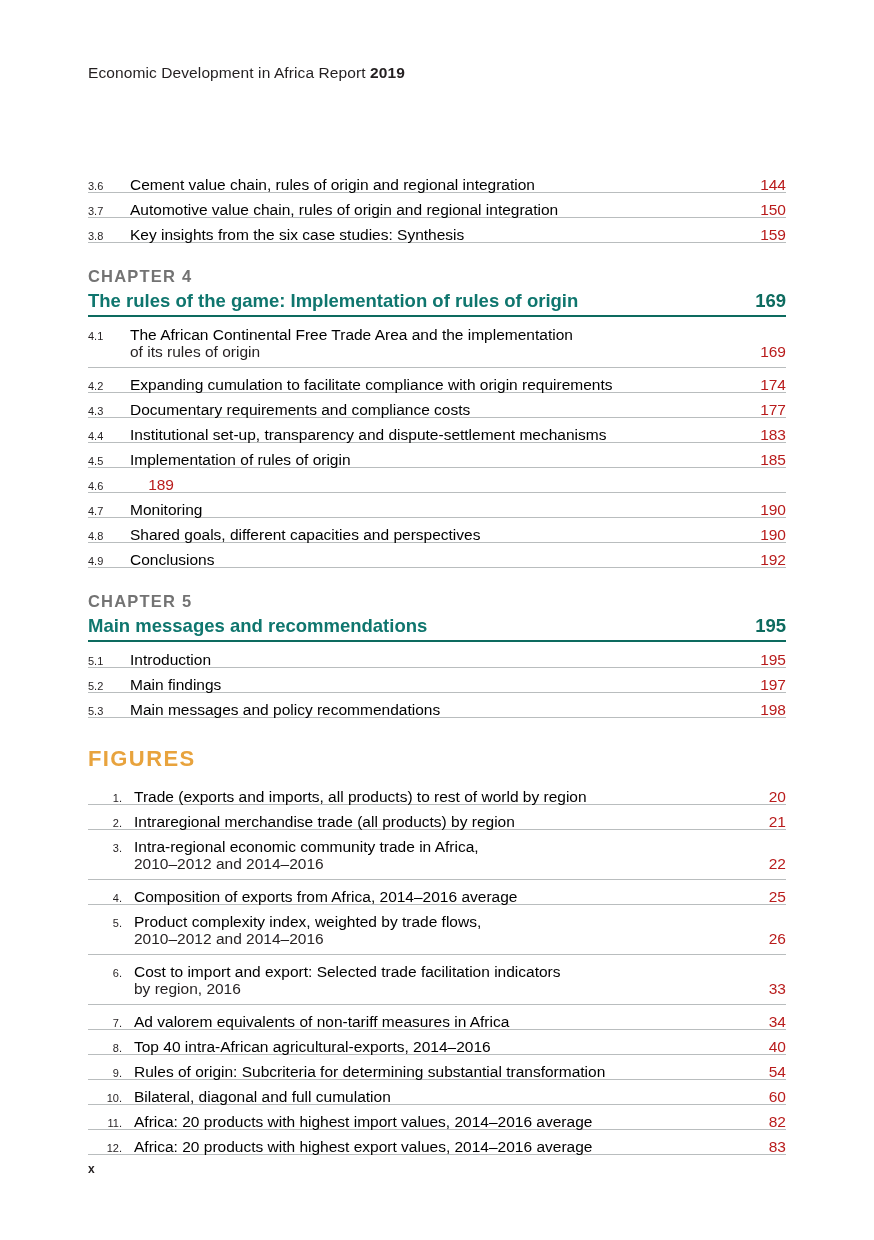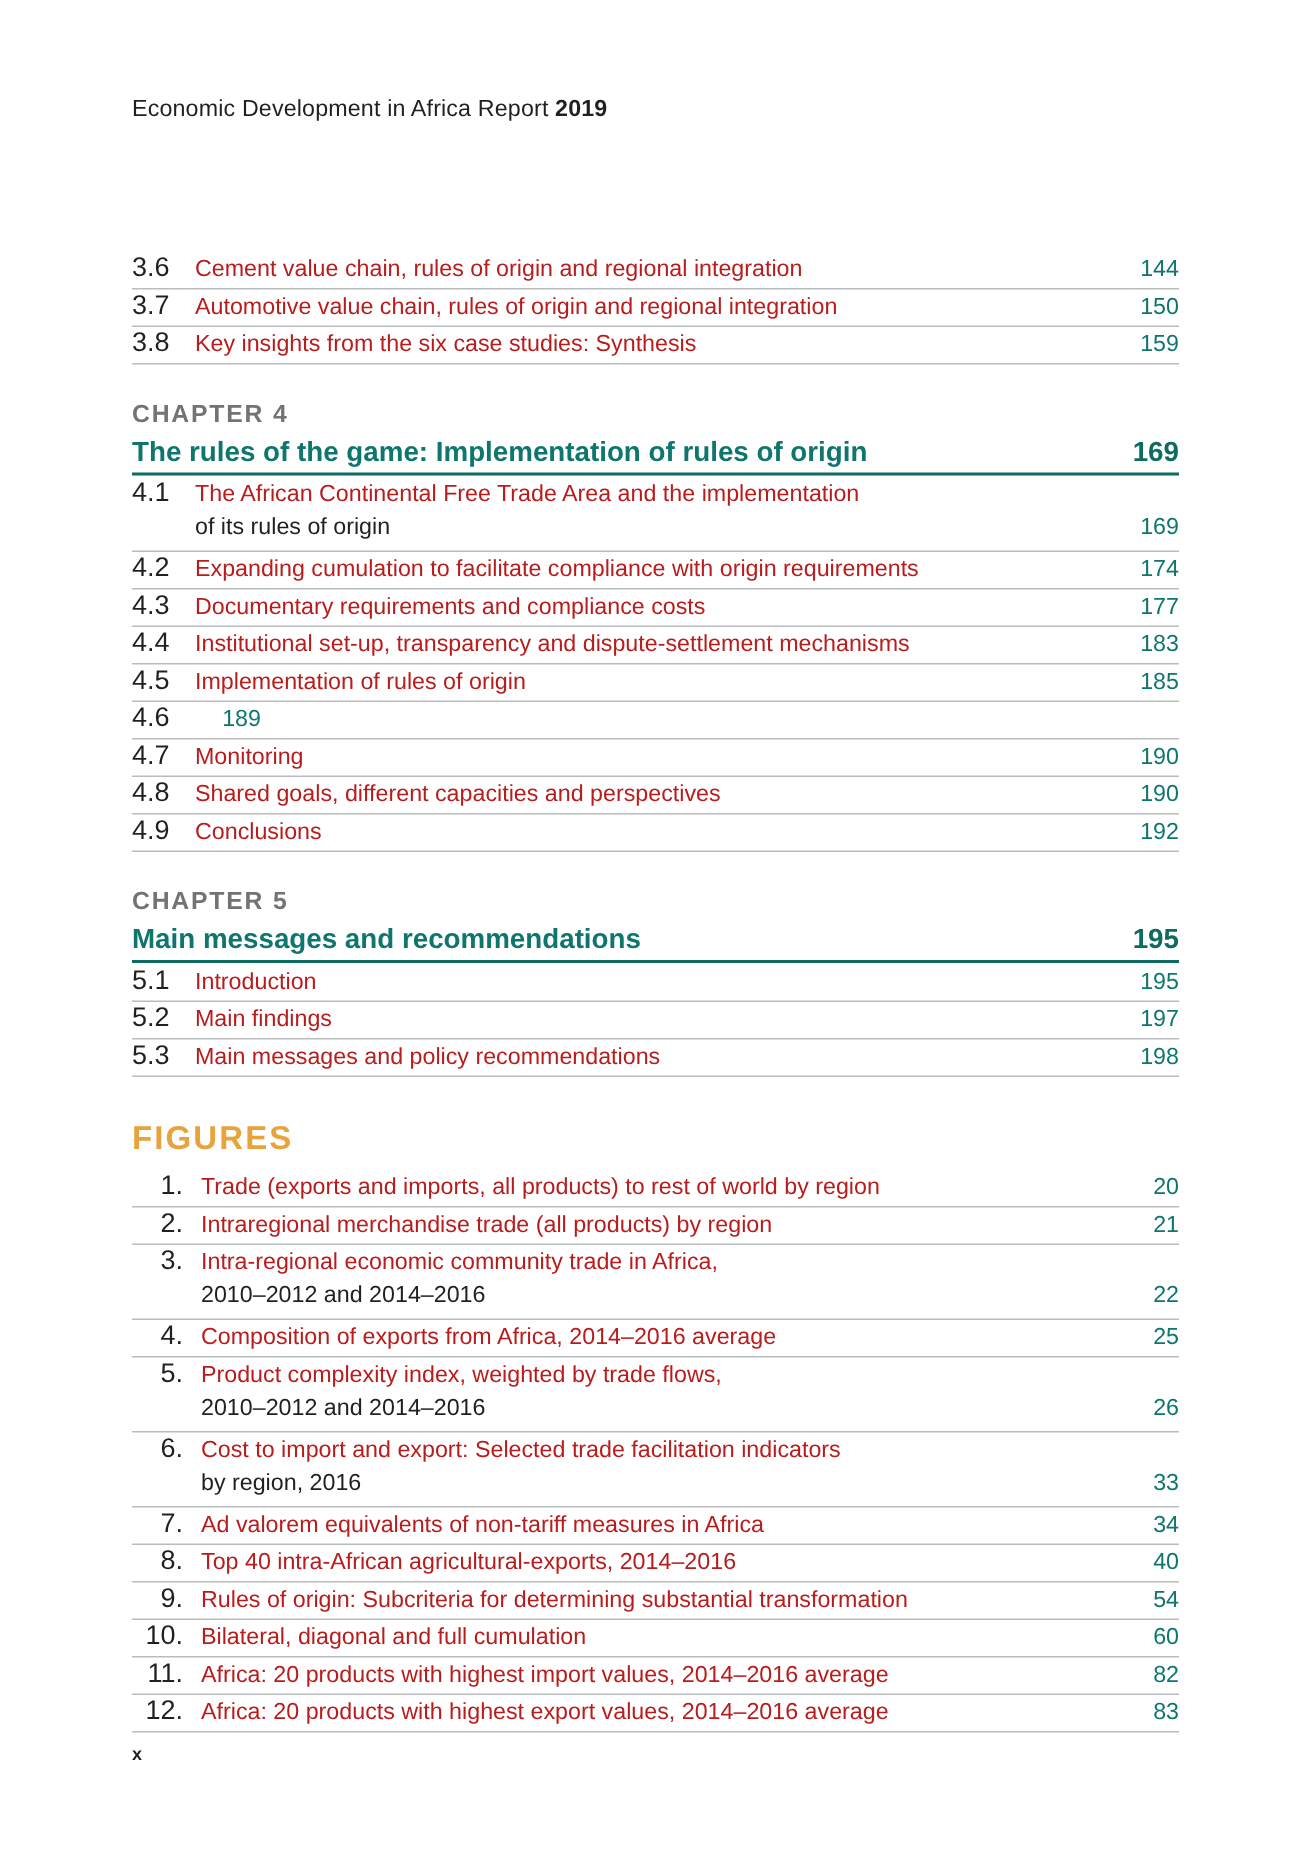--- a/index.html
+++ b/index.html
@@ -44,36 +44,37 @@
     display: flex;
     align-items: baseline;
     border-bottom: 1px solid #b9bdbe;
     height: 25px;
     box-sizing: border-box;
   }
   .row.nb { border-bottom: none; }
   .row .num {
     width: 42px;
     flex: 0 0 42px;
-    font-size: 18px;
+    font-size: 11px;
     color: #231f20;
+    margin-top: 12px;
   }
   .row .title {
     flex: 1 1 auto;
     font-size: 15.5px;
-    color: #b91c1c;
+    color: #000000;
     white-space: nowrap;
     overflow: hidden;
   }
   .row .page-no {
     flex: 0 0 auto;
     text-align: right;
     width: 44px;
     font-size: 15.5px;
-    color: #0f766e;
+    color: #b91c1c;
   }
   .row .cont {
     flex: 1 1 auto;
     font-size: 15.5px;
     padding-left: 42px;
   }
 
   
   .chapter-label {
     color: #737373;

